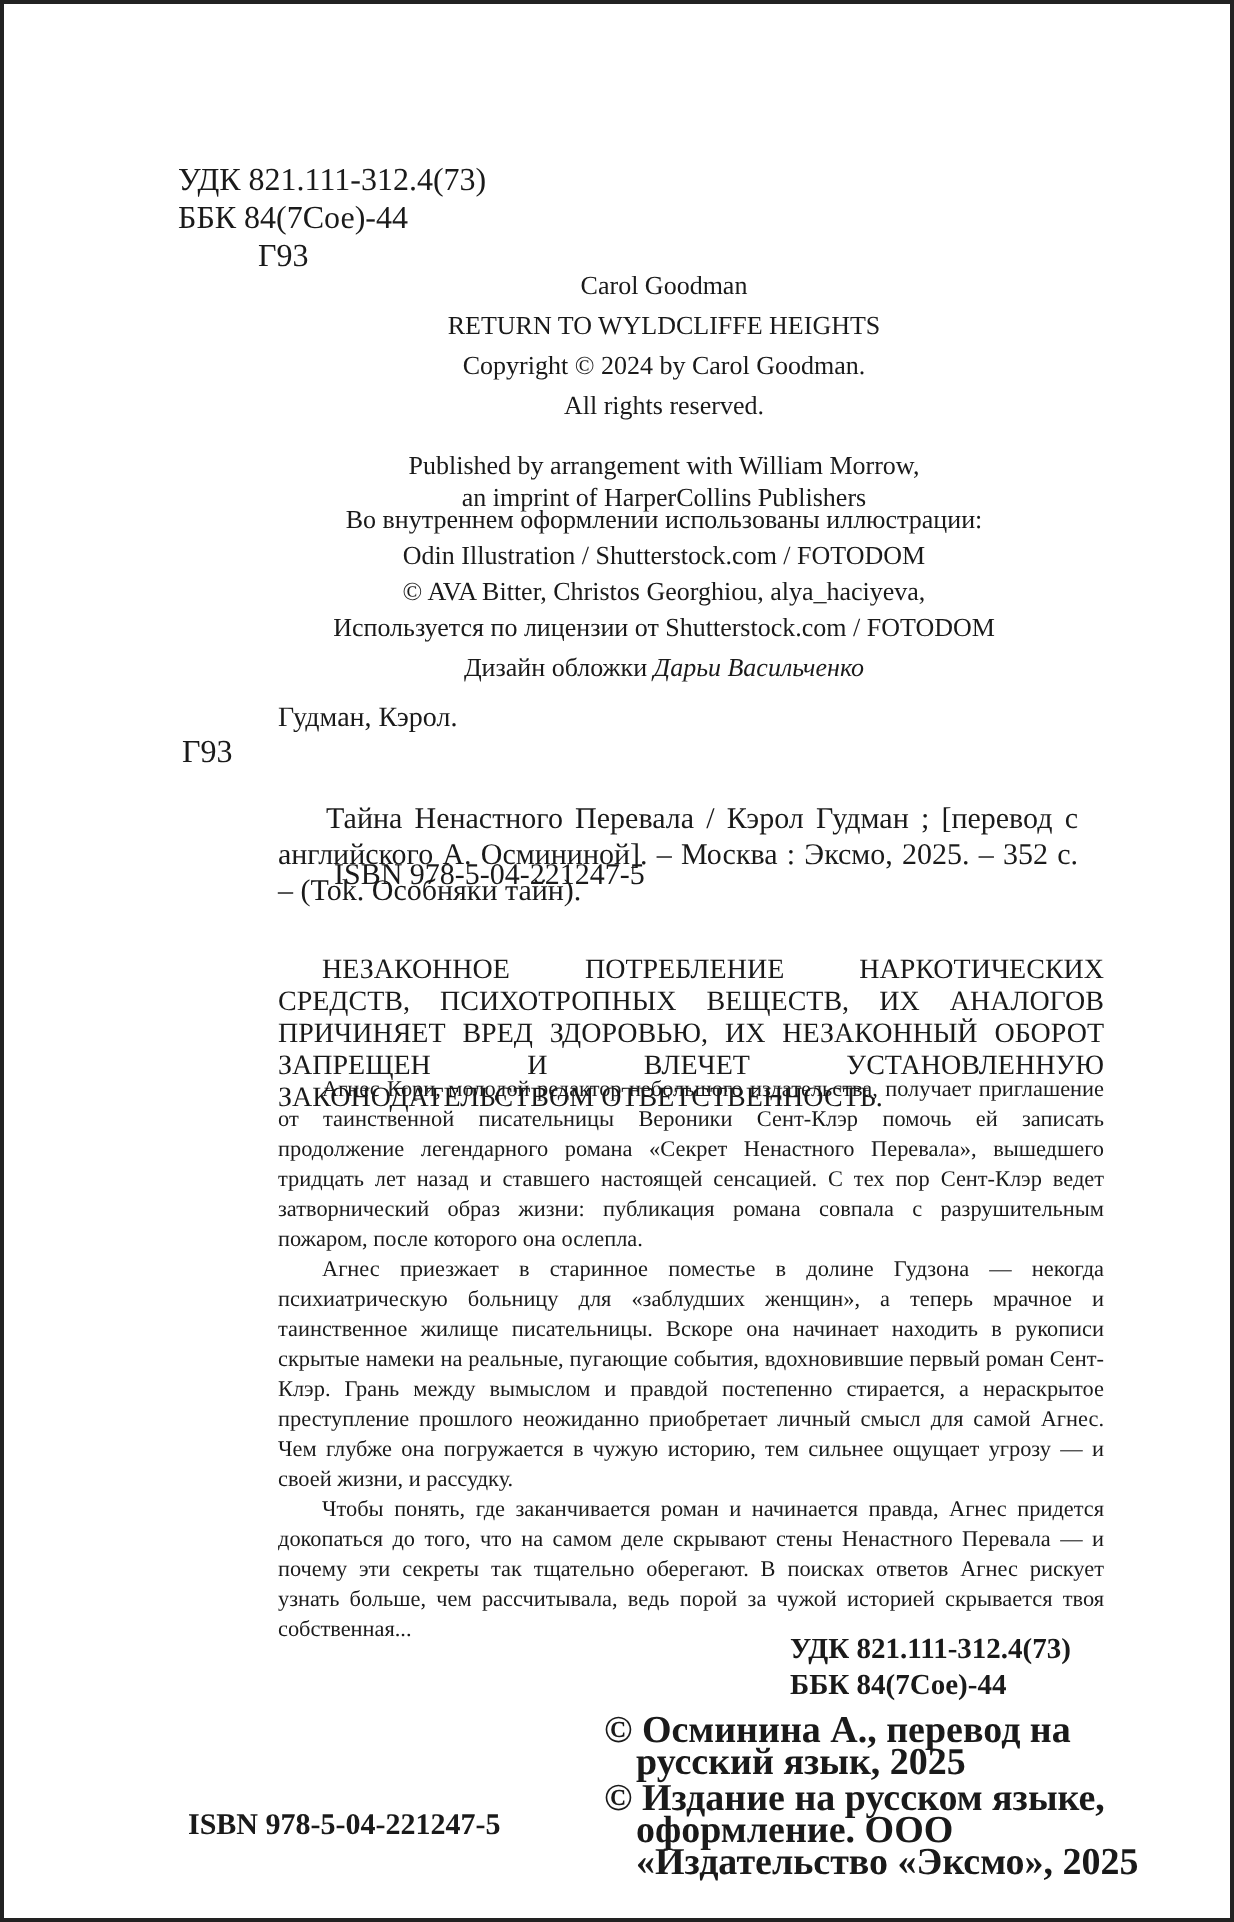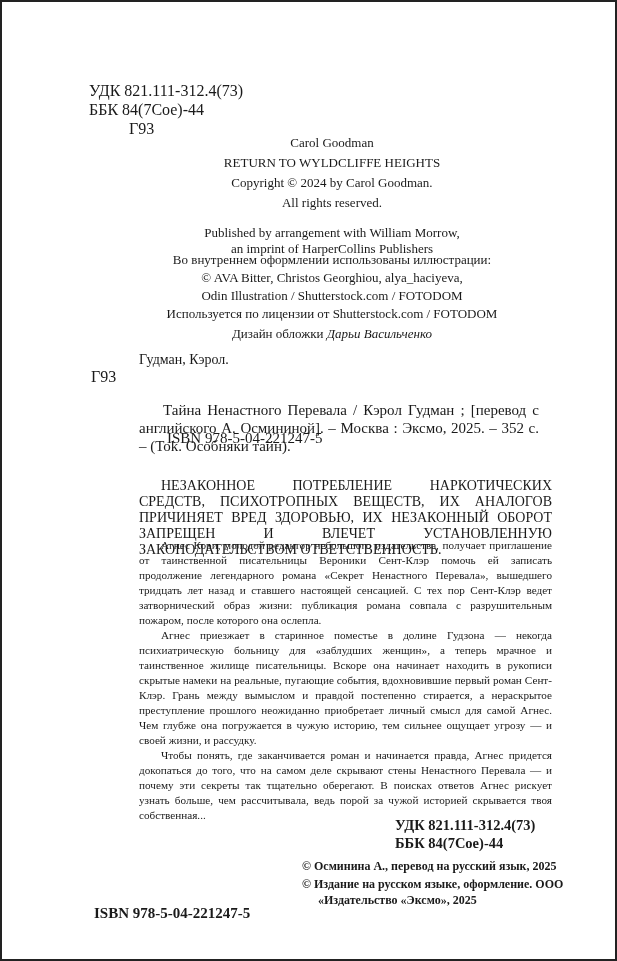--- a/index.html
+++ b/index.html
@@ -49,21 +49,21 @@
       font-size: 11.2px; line-height: 15px;
       text-align: justify;
     }
     .annotation p { margin: 0; text-indent: 22px; }
     .codes-bottom {
       left: 393px; top: 814px;
       font-size: 14.5px; line-height: 18px; font-weight: bold;
     }
     .copyrights {
       left: 300px; top: 856px; width: 280px;
-      font-size: 12px; line-height: 16px; font-weight: bold;
+      font-size: 19px; line-height: 16px; font-weight: bold;
     }
     .copyrights .cp { display: block; padding-left: 16px; text-indent: -16px; margin-bottom: 2px; }
     .isbn-bottom { left: 92px; top: 903px; font-size: 15px; font-weight: bold; }
   </style>
 </head>
 <body>
 
 <div class="page">
 
   <div class="abs codes-top">
@@ -78,22 +78,22 @@
     <span class="c-line">Copyright © 2024 by Carol Goodman.</span>
     <span class="c-line">All rights reserved.</span>
     <div class="pub-lines" style="margin-top:12px;">
       <span class="c-line pub-lines">Published by arrangement with William Morrow,</span>
       <span class="c-line pub-lines">an imprint of HarperCollins Publishers</span>
     </div>
   </div>
 
   <div class="abs center-block" style="top:249px; left:130px; width:400px;">
     <span class="c-line cred-lines">Во внутреннем оформлении использованы иллюстрации:</span>
+    <span class="c-line cred-lines">Odin Illustration / Shutterstock.com / FOTODOM</span>
     <span class="c-line cred-lines">© AVA Bitter, Christos Georghiou, alya_haciyeva,</span>
-    <span class="c-line cred-lines">Odin Illustration / Shutterstock.com / FOTODOM</span>
     <span class="c-line cred-lines">Используется по лицензии от Shutterstock.com / FOTODOM</span>
     <span class="c-line" style="line-height:22px;"><span>Дизайн обложки </span><i>Дарьи Васильченко</i></span>
   </div>
 
   <div class="abs bib-author">Гудман, Кэрол.</div>
   <div class="abs bib-code">Г93</div>
   <div class="abs bib-text"><span class="indent"></span><span>Тайна Ненастного Перевала / Кэрол Гудман ; [перевод с английского А. Осмининой]. – Москва : Эксмо, 2025. – 352 с. – (Tok. Особняки тайн).</span></div>
   <div class="abs isbn-mid">ISBN 978-5-04-221247-5</div>
 
   <div class="abs warning"><span style="padding-left:22px;"></span><span>НЕЗАКОННОЕ ПОТРЕБЛЕНИЕ НАРКОТИЧЕСКИХ СРЕДСТВ, ПСИХОТРОПНЫХ ВЕЩЕСТВ, ИХ АНАЛОГОВ ПРИЧИНЯЕТ ВРЕД ЗДОРОВЬЮ, ИХ НЕЗАКОННЫЙ ОБОРОТ ЗАПРЕЩЕН И ВЛЕЧЕТ УСТАНОВЛЕННУЮ ЗАКОНОДАТЕЛЬСТВОМ ОТВЕТСТВЕННОСТЬ.</span></div>

